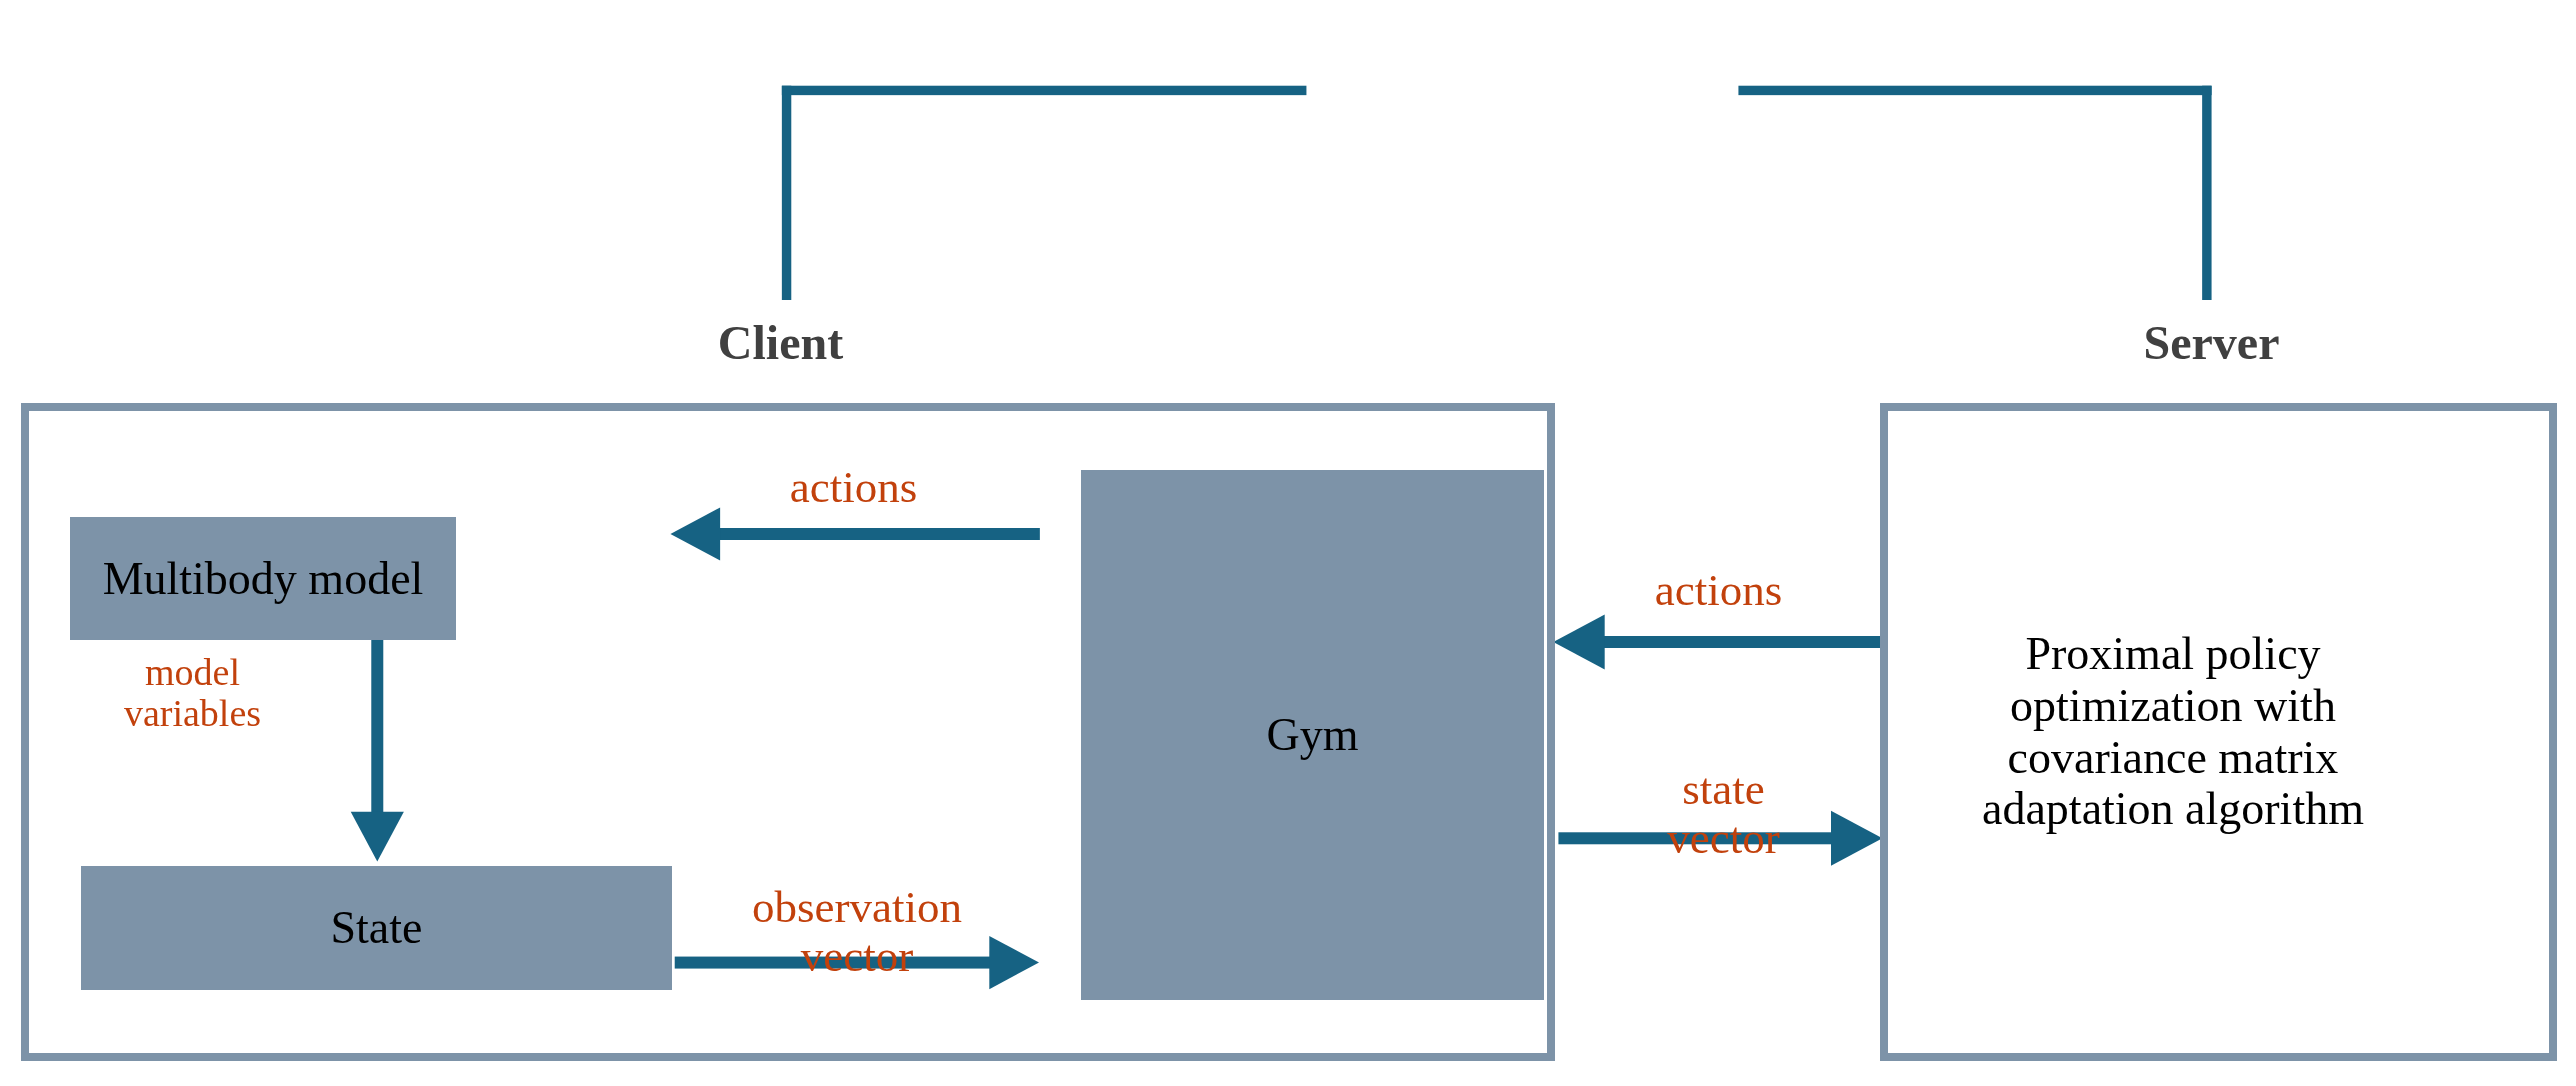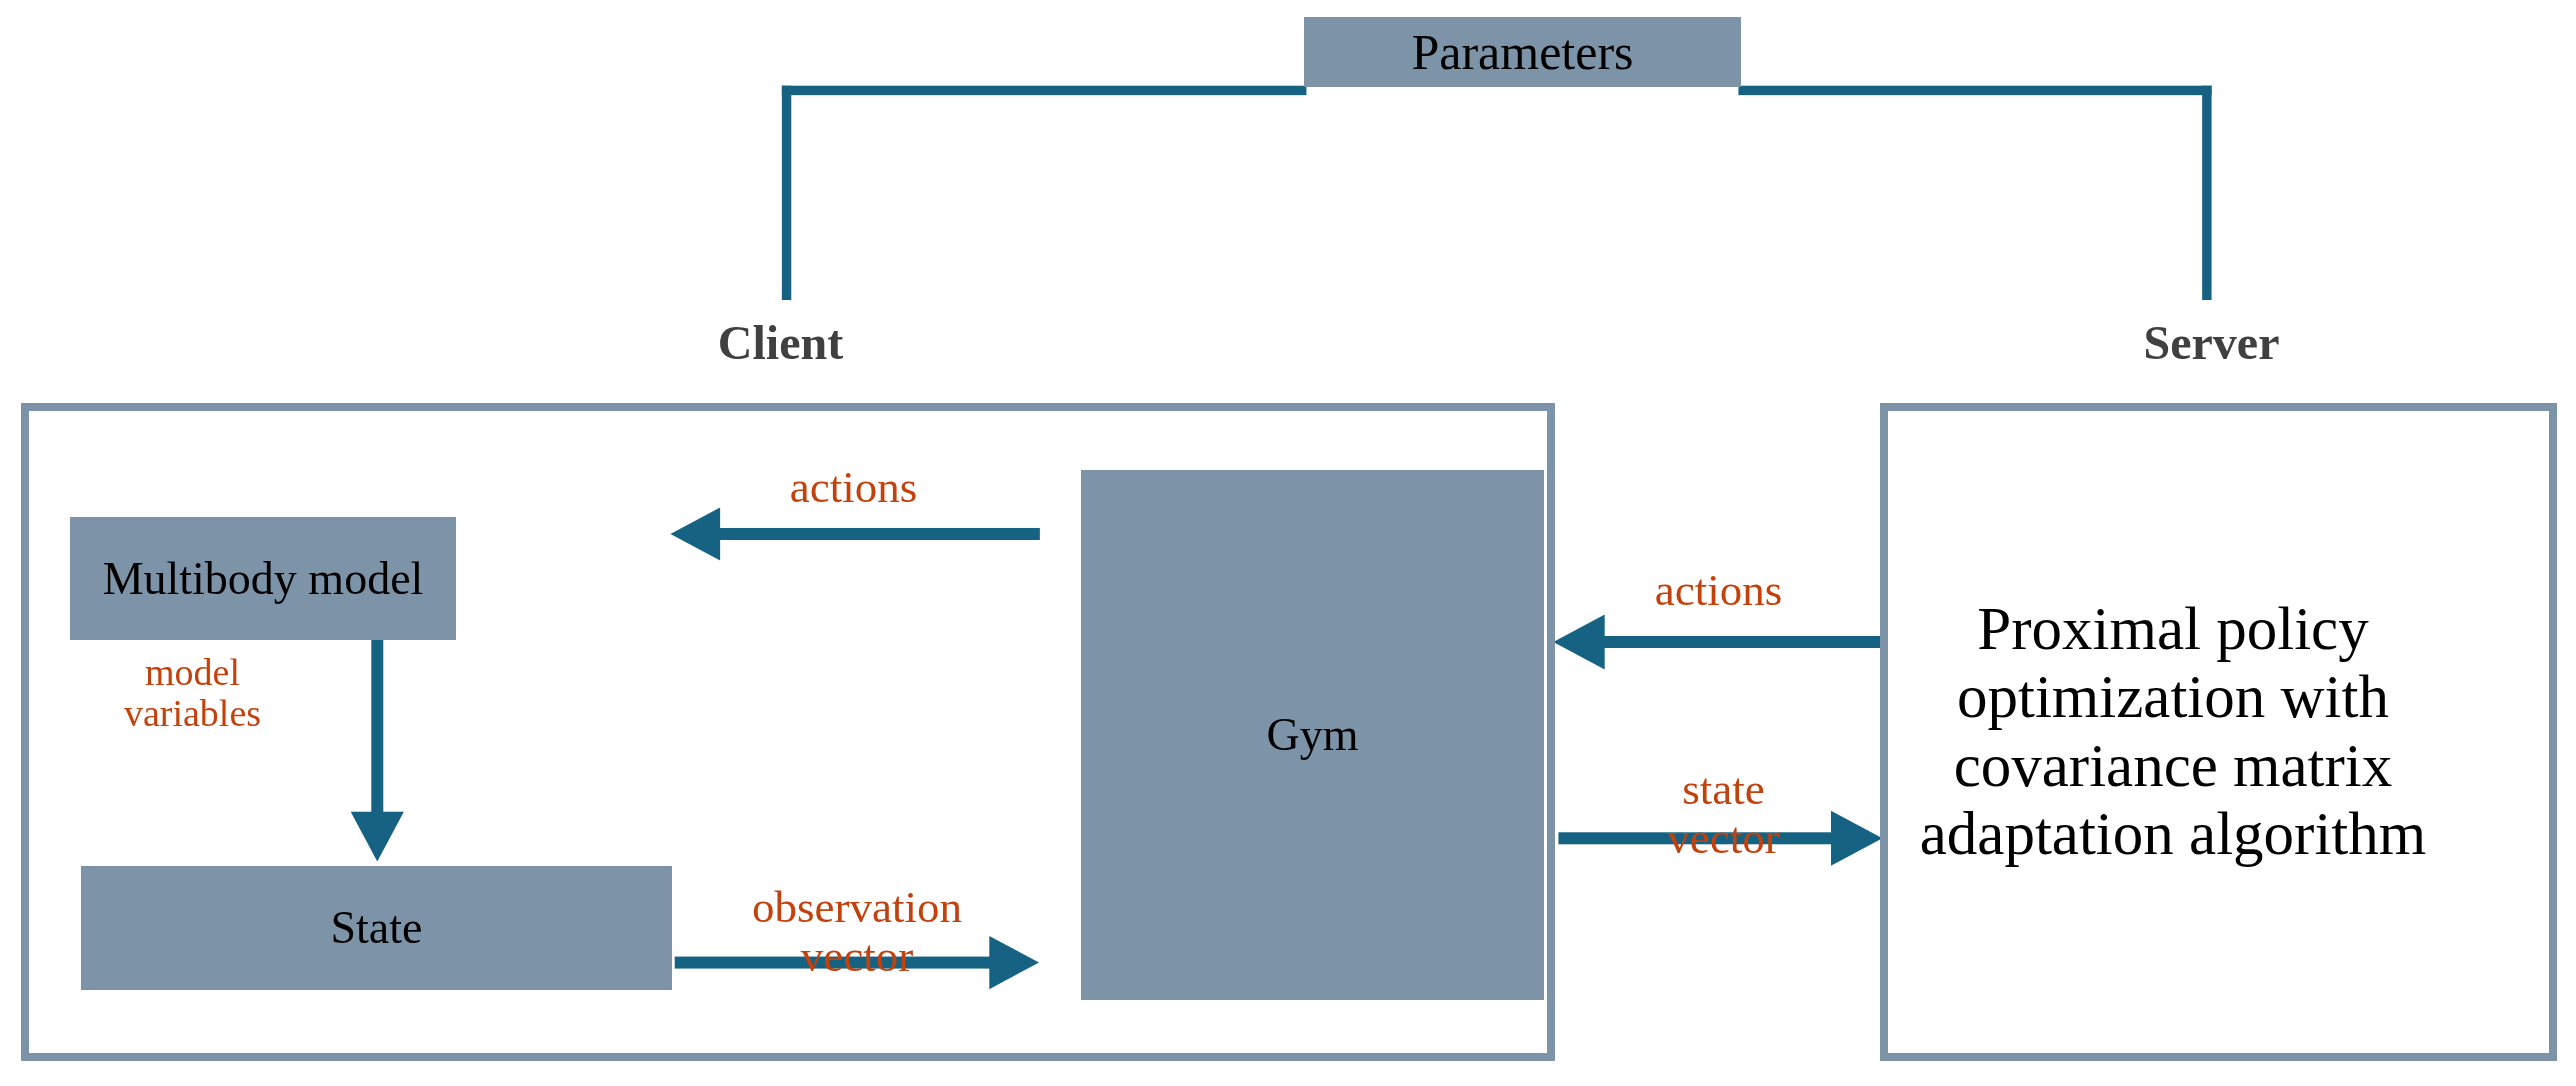--- a/index.html
+++ b/index.html
@@ -81,21 +81,21 @@
     font-size: 46px;
   }
   #gym-box {
     left: 1037px; top: 470px; width: 463px; height: 530px;
     font-size: 46px;
     margin-left: 44px;
   }
   #server-algo-box {
     left: 1888px; top: 411px; width: 570px; height: 641px;
     background: transparent;
-    font-size: 61px;
+    font-size: 46px;
     border-radius: 21px;
   }
 
   #label-actions-client { left: 712px; top: 463px; width: 283px; font-size: 45px; }
   #label-model-variables { left: 51px; top: 652px; width: 283px; font-size: 38px; }
   #label-observation-vector { left: 677px; top: 883px; width: 360px; font-size: 45px; }
   #label-actions-server { left: 1590px; top: 566px; width: 257px; font-size: 45px; }
   #label-state-vector { left: 1612px; top: 765px; width: 223px; font-size: 45px; }
 </style>
 </head>
@@ -134,21 +134,20 @@
       <rect x="1860" y="742" width="336" height="14" fill="#166283"></rect>
       <polygon points="1812,749 1872,717 1872,781" fill="#166283"></polygon>
     </g>
 
     <g>
       <rect x="1818" y="971" width="320" height="14" fill="#166283"></rect>
       <polygon points="2196,978 2136,946 2136,1010" fill="#166283"></polygon>
     </g>
   </svg>
 
-  <div class="abs fill-box" id="parameters-box">Parameters</div>
 
   <div class="abs group-label" id="client-group-label">Client</div>
 
   <div class="abs group-label" id="server-group-label">Server</div>
 
   <div class="abs container-box" id="client-container"></div>
 
   <div class="abs container-box" id="server-container"></div>
 
   <div class="abs fill-box" id="multibody-box">Multibody model</div>

